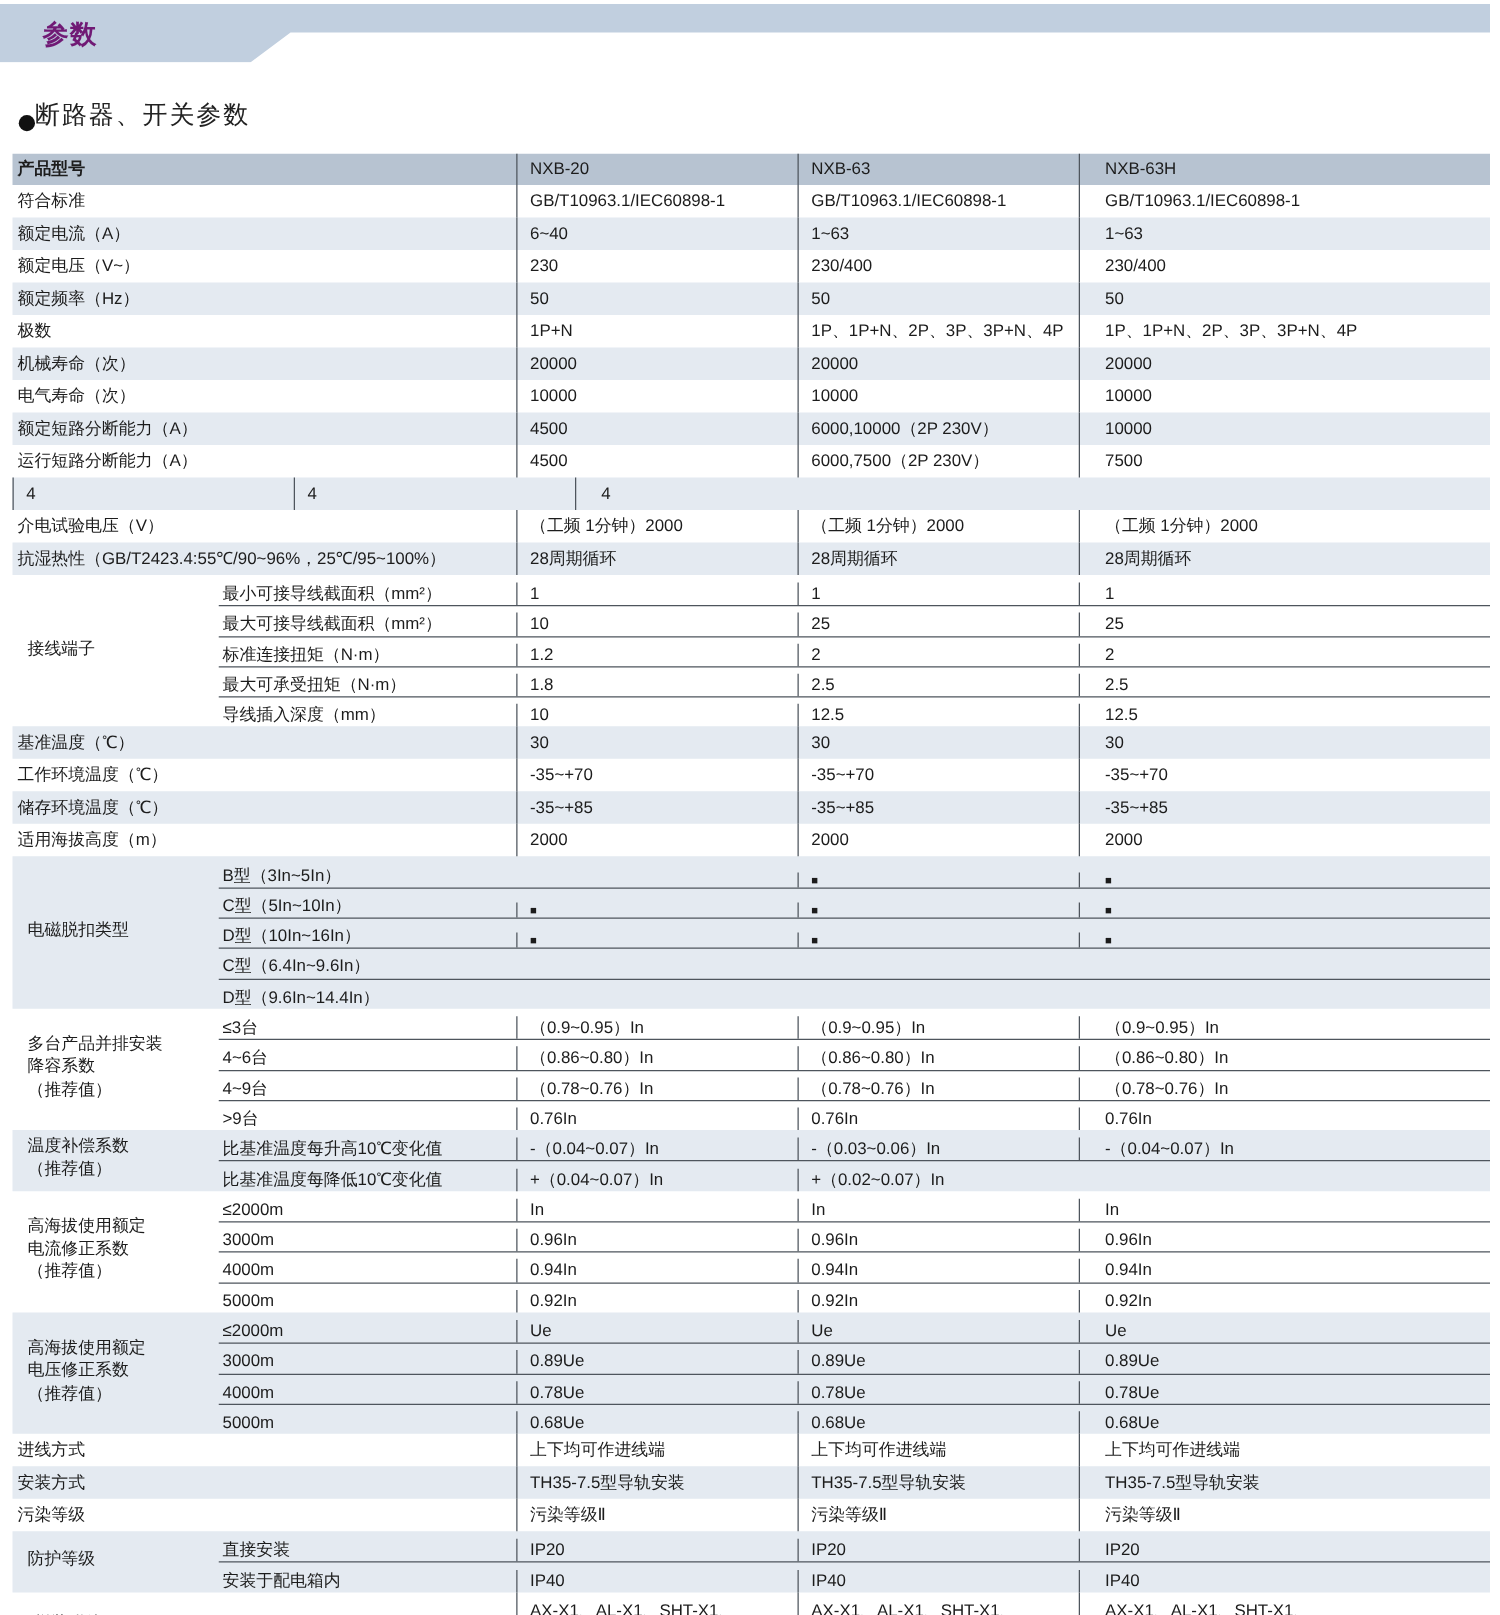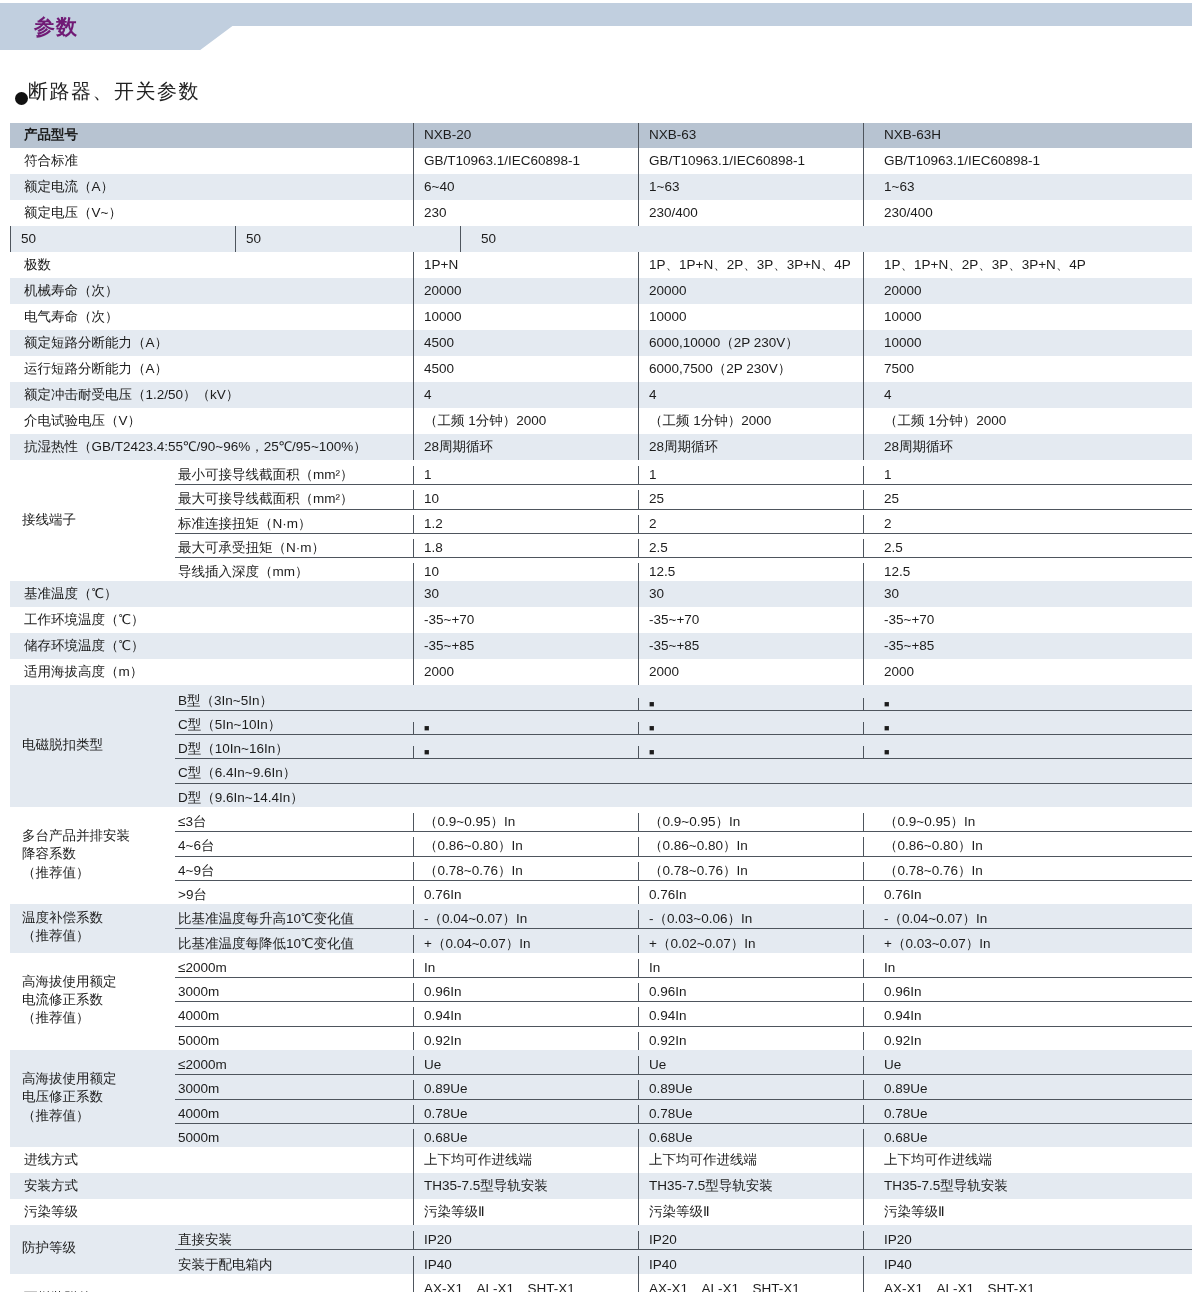--- a/index.html
+++ b/index.html
@@ -16,21 +16,21 @@
   .banner .banner-title{display:inline-block;padding:10px 0 0 34px;font-size:21px;font-weight:bold;color:#701a75;letter-spacing:1px;}
   .sechead{display:flex;align-items:flex-end;margin:28px 0 18px 15px;}
   .bullet{width:13px;height:13px;border-radius:50%;background:#111;flex:0 0 auto;}
   .sechead .title{font-size:20px;color:#222;letter-spacing:1.5px;}
   .spec-table{margin-left:10px;width:1182px;border-bottom:1px solid var(--line);font-size:13.5px;}
   .row{display:flex;height:26px;box-sizing:border-box;}
   .row.header{height:25px;background:var(--header);}
   .row.header .rlabel{font-weight:bold;}
   .shade{background:var(--shade);}
   .cell{box-sizing:border-box;display:flex;align-items:center;white-space:pre-line;line-height:1.35;overflow:hidden;}
-  .rlabel{width:403px;padding-left:14px;}
+  .rlabel{width:403px;padding-left:4px;}
   .val{padding-left:10px;border-left:1px solid var(--line);}
   .c0{width:225px;}
   .c1{width:225px;}
   .c2{flex:1;padding-left:20px;}
   .grp{display:flex;}
   .glabel{width:165px;padding-left:12px;font-family:Liberation Mono, monospace;}
   .gright{flex:1;}
   .subrow{display:flex;height:24.3px;box-sizing:border-box;align-items:flex-end;}
   .subrow.sep{border-top:1px solid var(--line);}
   .slabel{width:238px;padding-left:3px;}
@@ -69,20 +69,21 @@
         <div class="cell val c1">1~63</div>
         <div class="cell val c2">1~63</div>
       </div>
       <div class="row">
         <div class="cell rlabel">额定电压（V~）</div>
         <div class="cell val c0">230</div>
         <div class="cell val c1">230/400</div>
         <div class="cell val c2">230/400</div>
       </div>
       <div class="row shade">
+        <div class="cell rlabel">额定频率（Hz）</div>
         <div class="cell val c0">50</div>
         <div class="cell val c1">50</div>
         <div class="cell val c2">50</div>
       </div>
       <div class="row">
         <div class="cell rlabel">极数</div>
         <div class="cell val c0">1P+N</div>
         <div class="cell val c1">1P、1P+N、2P、3P、3P+N、4P</div>
         <div class="cell val c2">1P、1P+N、2P、3P、3P+N、4P</div>
       </div>
@@ -104,21 +105,20 @@
         <div class="cell val c1">6000,10000（2P 230V）</div>
         <div class="cell val c2">10000</div>
       </div>
       <div class="row">
         <div class="cell rlabel">运行短路分断能力（A）</div>
         <div class="cell val c0">4500</div>
         <div class="cell val c1">6000,7500（2P 230V）</div>
         <div class="cell val c2">7500</div>
       </div>
       <div class="row shade">
-        <div class="cell rlabel">额定冲击耐受电压（1.2/50）（kV）</div>
         <div class="cell val c0">4</div>
         <div class="cell val c1">4</div>
         <div class="cell val c2">4</div>
       </div>
       <div class="row">
         <div class="cell rlabel">介电试验电压（V）</div>
         <div class="cell val c0">（工频 1分钟）2000</div>
         <div class="cell val c1">（工频 1分钟）2000</div>
         <div class="cell val c2">（工频 1分钟）2000</div>
       </div>
@@ -260,21 +260,20 @@
           <div class="subrow">
             <div class="cell slabel">比基准温度每升高10℃变化值</div>
             <div class="cell val c0">-（0.04~0.07）In</div>
             <div class="cell val c1">-（0.03~0.06）In</div>
             <div class="cell val c2">-（0.04~0.07）In</div>
           </div>
           <div class="subrow sep">
             <div class="cell slabel">比基准温度每降低10℃变化值</div>
             <div class="cell val c0">+（0.04~0.07）In</div>
             <div class="cell val c1">+（0.02~0.07）In</div>
-            <div class="cell val c2">+（0.03~0.07）In</div>
           </div>
         </div>
       </div>
       <div class="grp">
         <div class="cell glabel">高海拔使用额定
 电流修正系数
 （推荐值）</div>
         <div class="gright">
           <div class="subrow">
             <div class="cell slabel">≤2000m</div>

